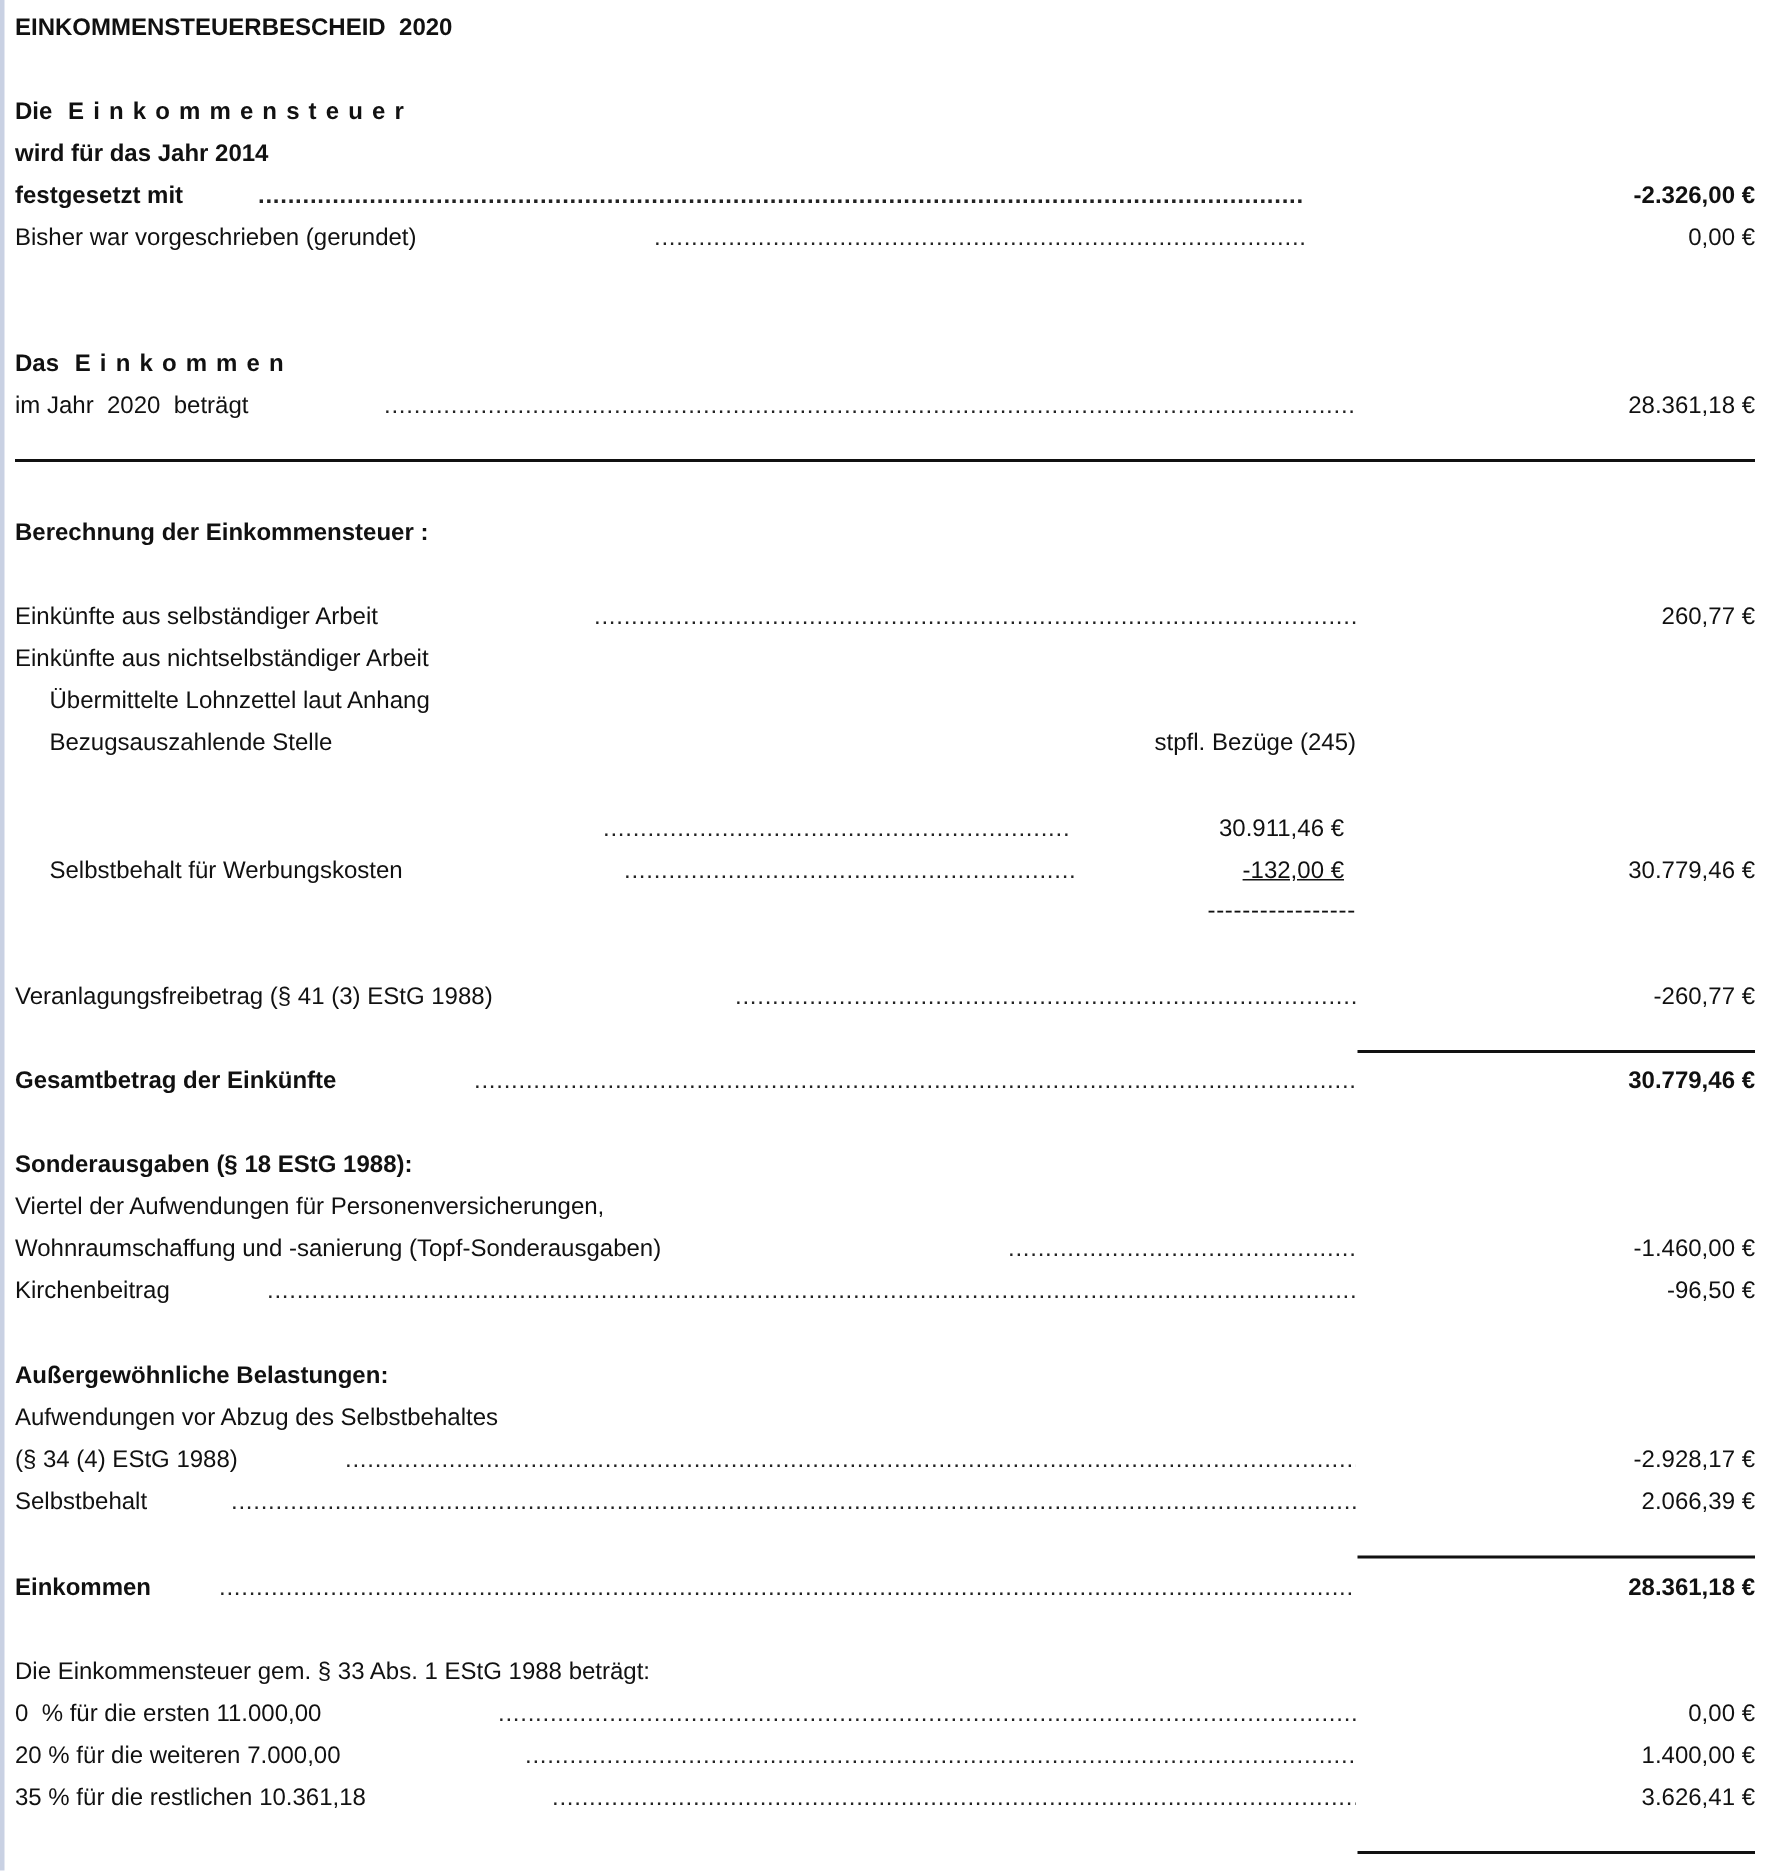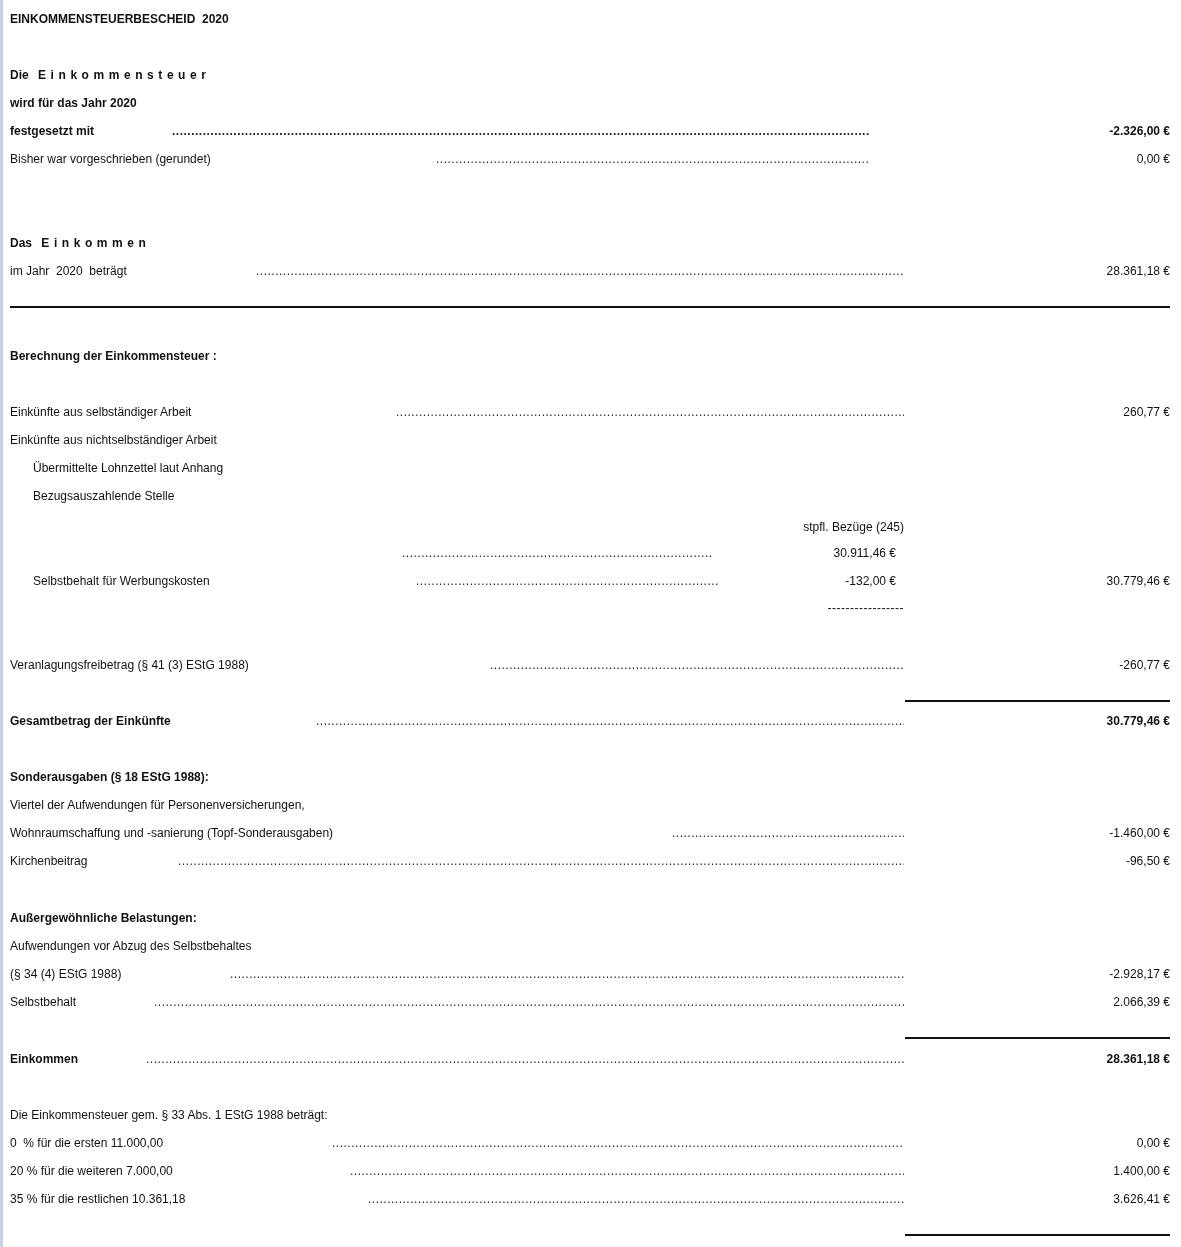--- a/index.html
+++ b/index.html
@@ -7,21 +7,21 @@
       width: 1181px; height: 1247px; overflow: hidden;
       background: #ffffff;
       font-family: "Liberation Sans", sans-serif;
       color: #111111;
       position: relative;
     }
     .leftbar { position: absolute; left: 0; top: 0; width: 3px; height: 1247px; background: #c9d1e3; }
     .doc { position: absolute; left: 10px; top: 0; width: 1160px; }
     .line {
       position: absolute; left: 0; height: 28px; line-height: 28px;
-      font-size: 12px; white-space: nowrap;
+      font-size: 16px; white-space: nowrap;
     }
     .bold { font-weight: bold; }
     .spaced { letter-spacing: 0.38em; }
     .lbl { position: absolute; left: 0; top: 0; }
     .dots { position: absolute; top: 0; overflow: hidden; color: #222; letter-spacing: 0.5px; }
     .val-right { position: absolute; top: 0; text-align: right; }
     .hrule { position: absolute; height: 2px; background: #111; }
   </style>
 </head>
 <body>
@@ -31,21 +31,21 @@
 <div class="doc">
 
   <div class="line bold" style="top:5px;">
     <span style="white-space:pre;">EINKOMMENSTEUERBESCHEID  2020</span>
   </div>
 
   <div class="line bold" style="top:61px;">
     <span>Die</span>
     <span class="spaced" style="margin-left:6px;">Einkommensteuer</span>
   </div>
-  <div class="line bold" style="top:89px;">wird für das Jahr 2020</div>
+  <div class="line bold" style="top:89px;">wird für das Jahr 2014</div>
 
   <div class="line bold" style="top:117px; width:1160px;">
     <span class="lbl">festgesetzt mit</span>
     <span class="dots" style="left:162px; width:698px;">......................................................................................................................................................................................................................................</span>
     <span class="val-right" style="right:0;">-2.326,00 €</span>
   </div>
 
   <div class="line" style="top:145px; width:1160px;">
     <span class="lbl">Bisher war vorgeschrieben (gerundet)</span>
     <span class="dots" style="left:426px; width:434px;">......................................................................................................................................................................................................................................</span>
@@ -70,32 +70,32 @@
     <span class="lbl">Einkünfte aus selbständiger Arbeit</span>
     <span class="dots" style="left:386px; width:508px;">......................................................................................................................................................................................................................................</span>
     <span class="val-right" style="right:0;text-align:center;">260,77 €</span>
   </div>
 
   <div class="line" style="top:426px;">Einkünfte aus nichtselbständiger Arbeit</div>
   <div class="line" style="top:454px; left:23px;">Übermittelte Lohnzettel laut Anhang</div>
 
   <div class="line" style="top:482px; width:1160px;">
     <span class="lbl" style="left:23px;">Bezugsauszahlende Stelle</span>
-    <span class="val-right" style="right:266px;margin-top:31px;">stpfl. Bezüge (245)</span>
+    <span class="val-right" style="right:266px;">stpfl. Bezüge (245)</span>
   </div>
 
   <div class="line" style="top:539px; width:1160px;">
     <span class="dots" style="left:392px; width:310px;">......................................................................................................................................................................................................................................</span>
     <span class="val-right" style="right:274px;">30.911,46 €</span>
   </div>
 
   <div class="line" style="top:567px; width:1160px;">
     <span class="lbl" style="left:23px;">Selbstbehalt für Werbungskosten</span>
     <span class="dots" style="left:406px; width:302px;">......................................................................................................................................................................................................................................</span>
-    <span class="val-right" style="right:274px;">-132,00 €</span>
+    <span class="val-right" style="right:274px;text-decoration:underline;">-132,00 €</span>
     <span class="val-right" style="right:0;">30.779,46 €</span>
   </div>
 
   <div class="line" style="top:594px; width:1160px;">
     <span class="val-right" style="right:266px; letter-spacing:0.5px;">-----------------</span>
   </div>
 
   <div class="line" style="top:651px; width:1160px;">
     <span class="lbl">Veranlagungsfreibetrag (§ 41 (3) EStG 1988)</span>
     <span class="dots" style="left:480px; width:414px;">......................................................................................................................................................................................................................................</span>

